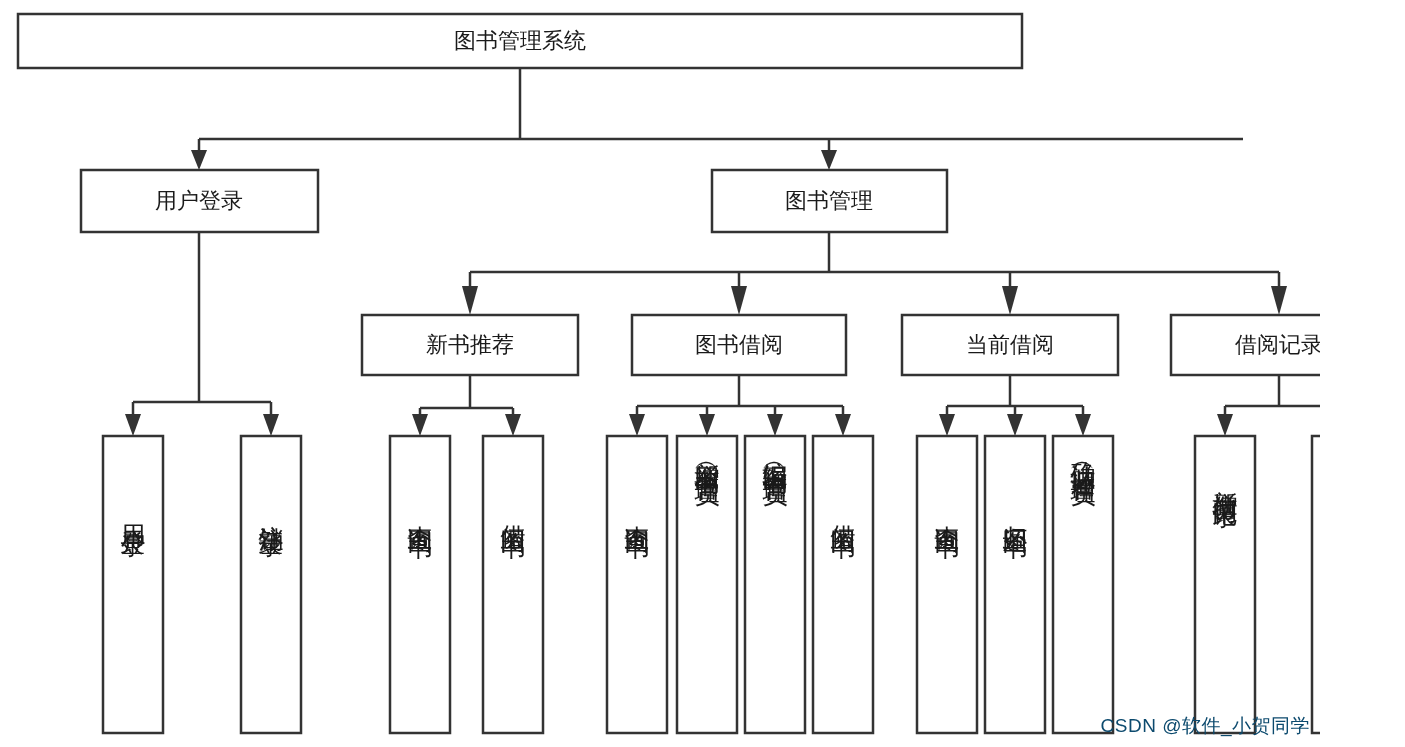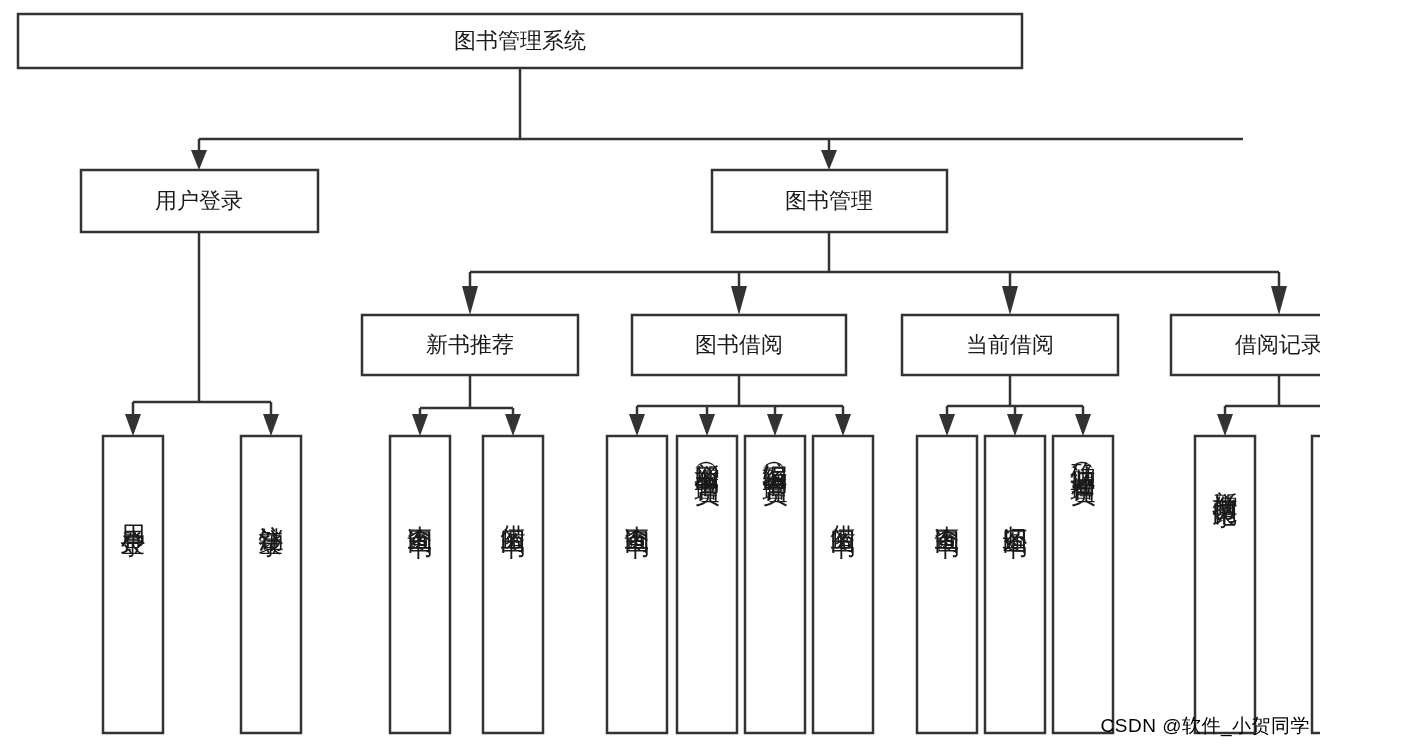--- a/index.html
+++ b/index.html
@@ -64,21 +64,21 @@
     letter-spacing: 3px;
     color: #1a1a1a;
     white-space: nowrap;
   }
   #watermark {
     position: absolute;
     right: 10px;
     bottom: 8px;
     font-family: "Liberation Sans", "DejaVu Sans", sans-serif;
     font-size: 19px;
-    color: #000000;
+    color: #0c4a6e;
     letter-spacing: 0.5px;
     user-select: none;
   }
 </style>
 </head>
 <body>
 
 <div id="diagram-root">
 
   <svg id="flow-svg" viewBox="0 0 1405 747">

